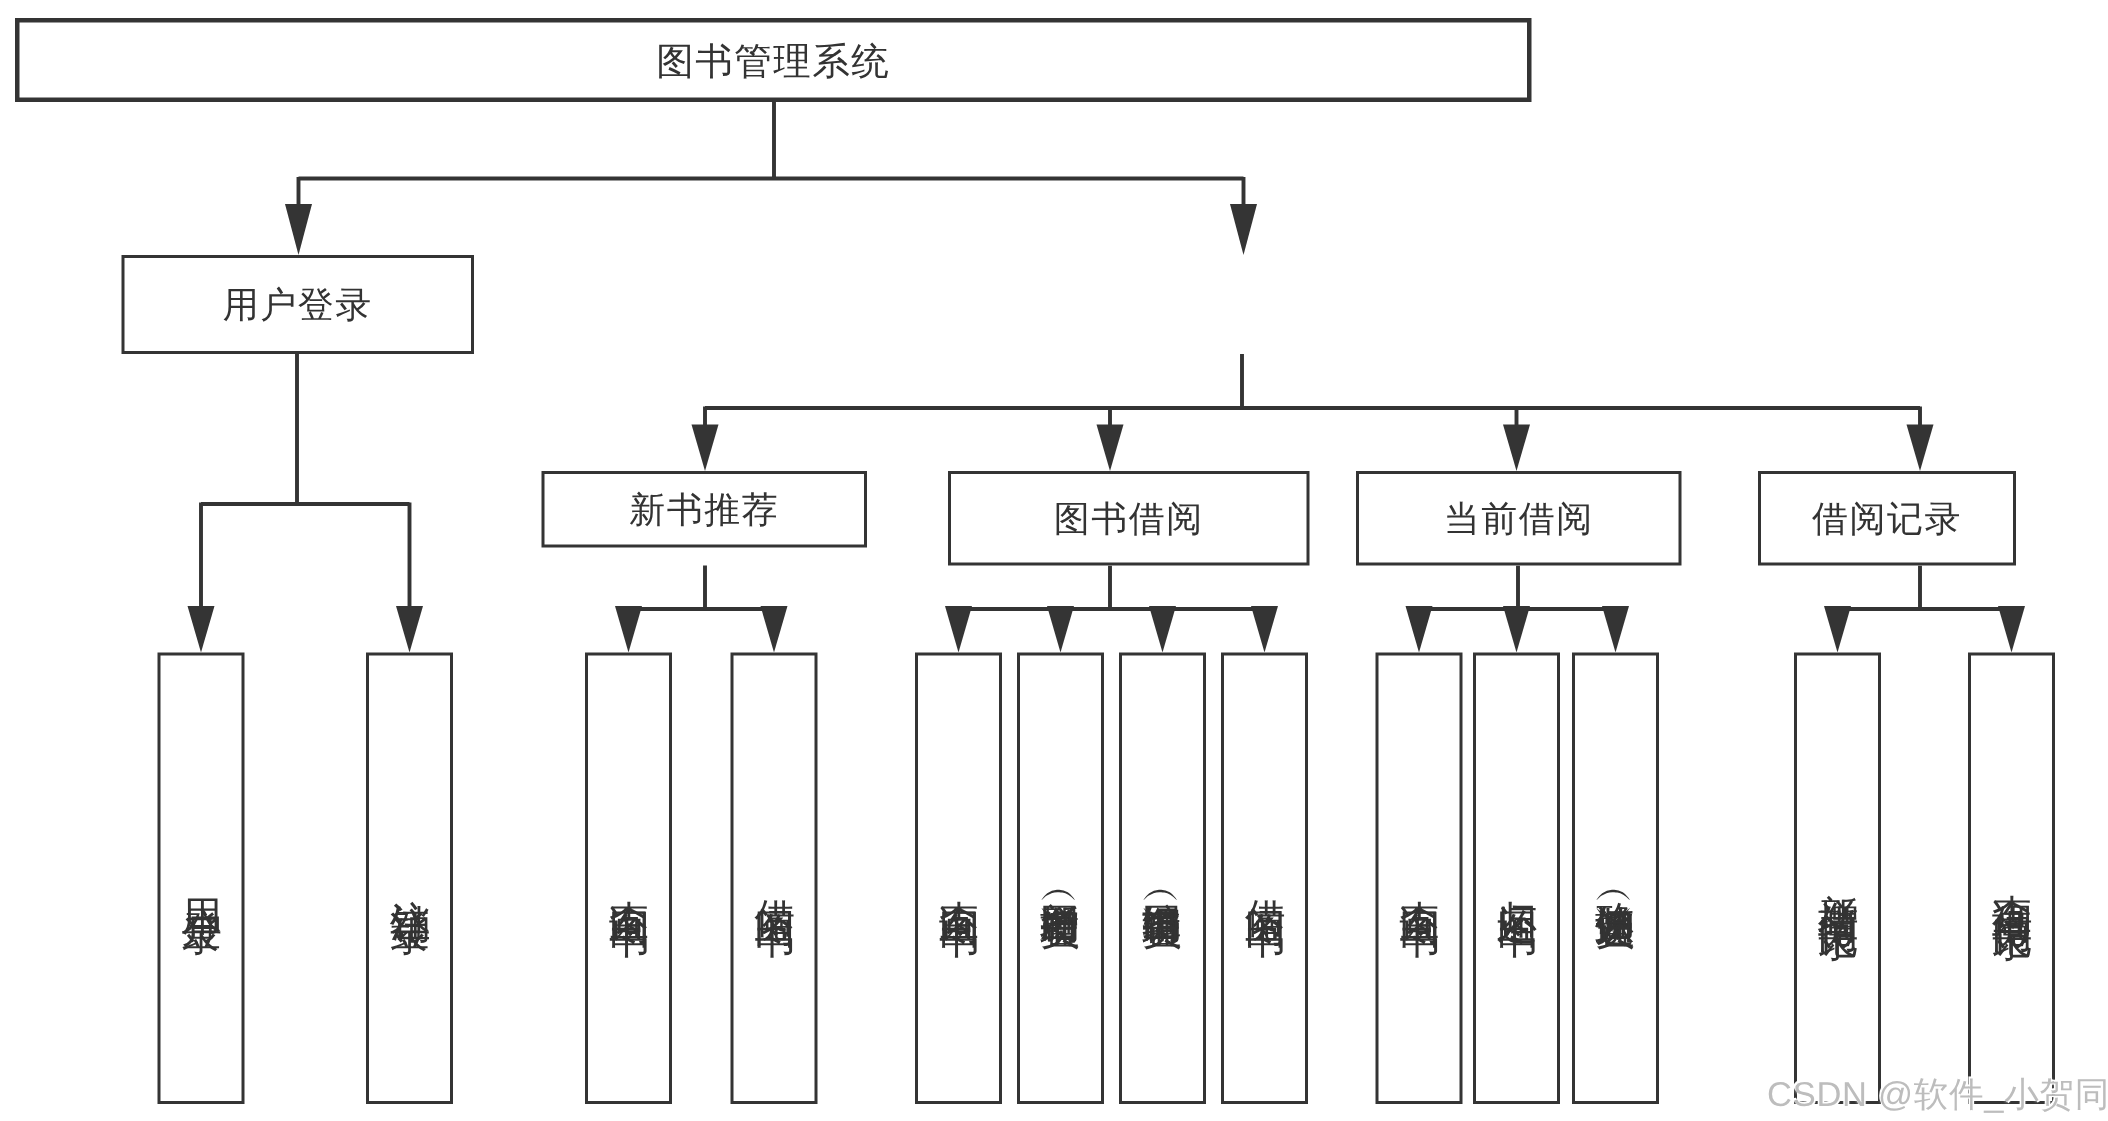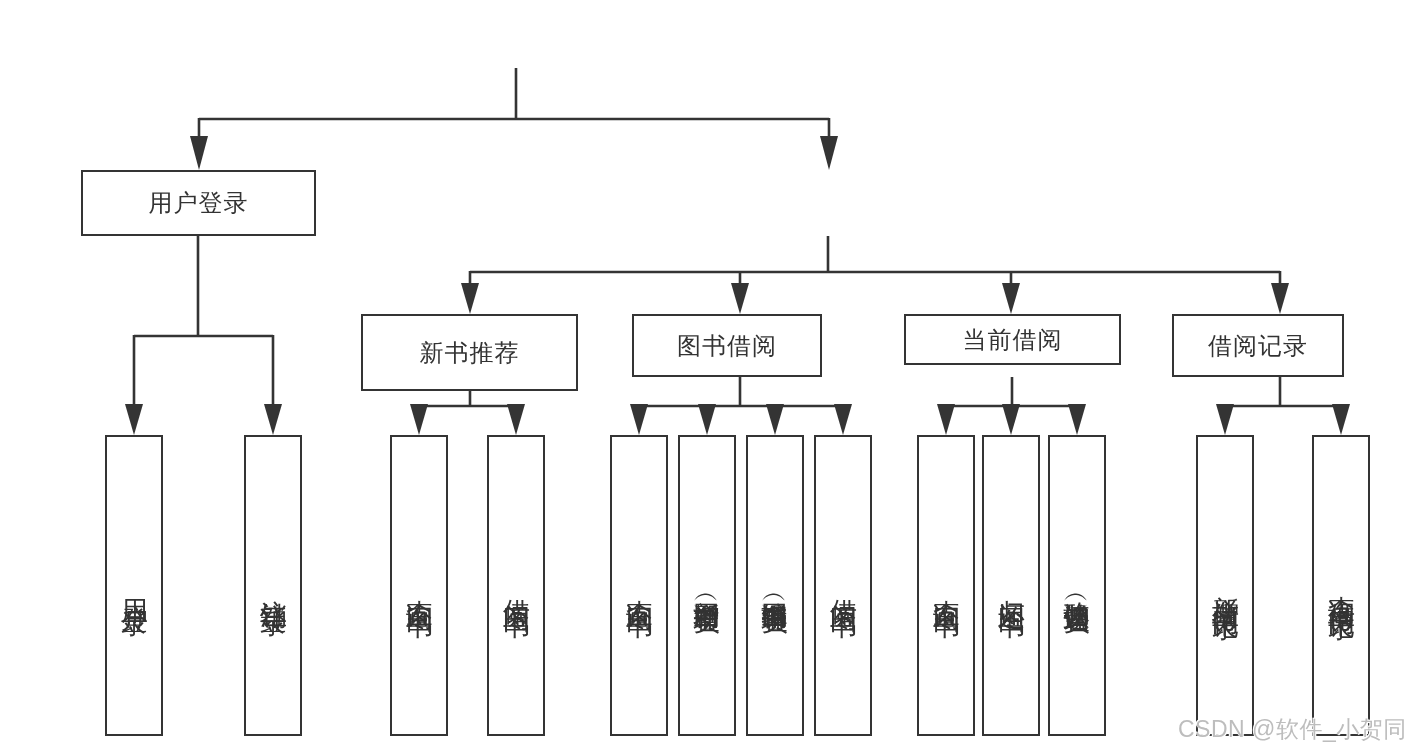--- a/index.html
+++ b/index.html
@@ -91,32 +91,35 @@
       <polygon points="766,404 784,404 775,435"></polygon>
       <polygon points="834,404 852,404 843,435"></polygon>
       <polygon points="937,404 955,404 946,435"></polygon>
       <polygon points="1002,404 1020,404 1011,435"></polygon>
       <polygon points="1068,404 1086,404 1077,435"></polygon>
       <polygon points="1216,404 1234,404 1225,435"></polygon>
       <polygon points="1332,404 1350,404 1341,435"></polygon>
     </g>
   </svg>
 
+  <div class="box root" style="left:10px;top:12px;width:1011px;height:56px">
+    <span class="hlabel">图书管理系统</span>
+  </div>
 
   <div class="box" style="left:81px;top:170px;width:235px;height:66px">
     <span class="hlabel">用户登录</span>
   </div>
 
-  <div class="box" style="left:361px;top:314px;width:217px;height:77px">
+  <div class="box" style="left:361px;top:314px;width:217px;height:51px">
     <span class="hlabel">新书推荐</span>
   </div>
-  <div class="box" style="left:632px;top:314px;width:190px;height:63px">
+  <div class="box" style="left:632px;top:314px;width:241px;height:63px">
     <span class="hlabel">图书借阅</span>
   </div>
-  <div class="box" style="left:904px;top:314px;width:217px;height:51px">
+  <div class="box" style="left:904px;top:314px;width:217px;height:63px">
     <span class="hlabel">当前借阅</span>
   </div>
   <div class="box" style="left:1172px;top:314px;width:172px;height:63px">
     <span class="hlabel">借阅记录</span>
   </div>
 
   <div class="box" style="left:105px;top:435px;width:58px;height:301px">
     <span class="vlabel">用户登录</span>
   </div>
   <div class="box" style="left:244px;top:435px;width:58px;height:301px">

